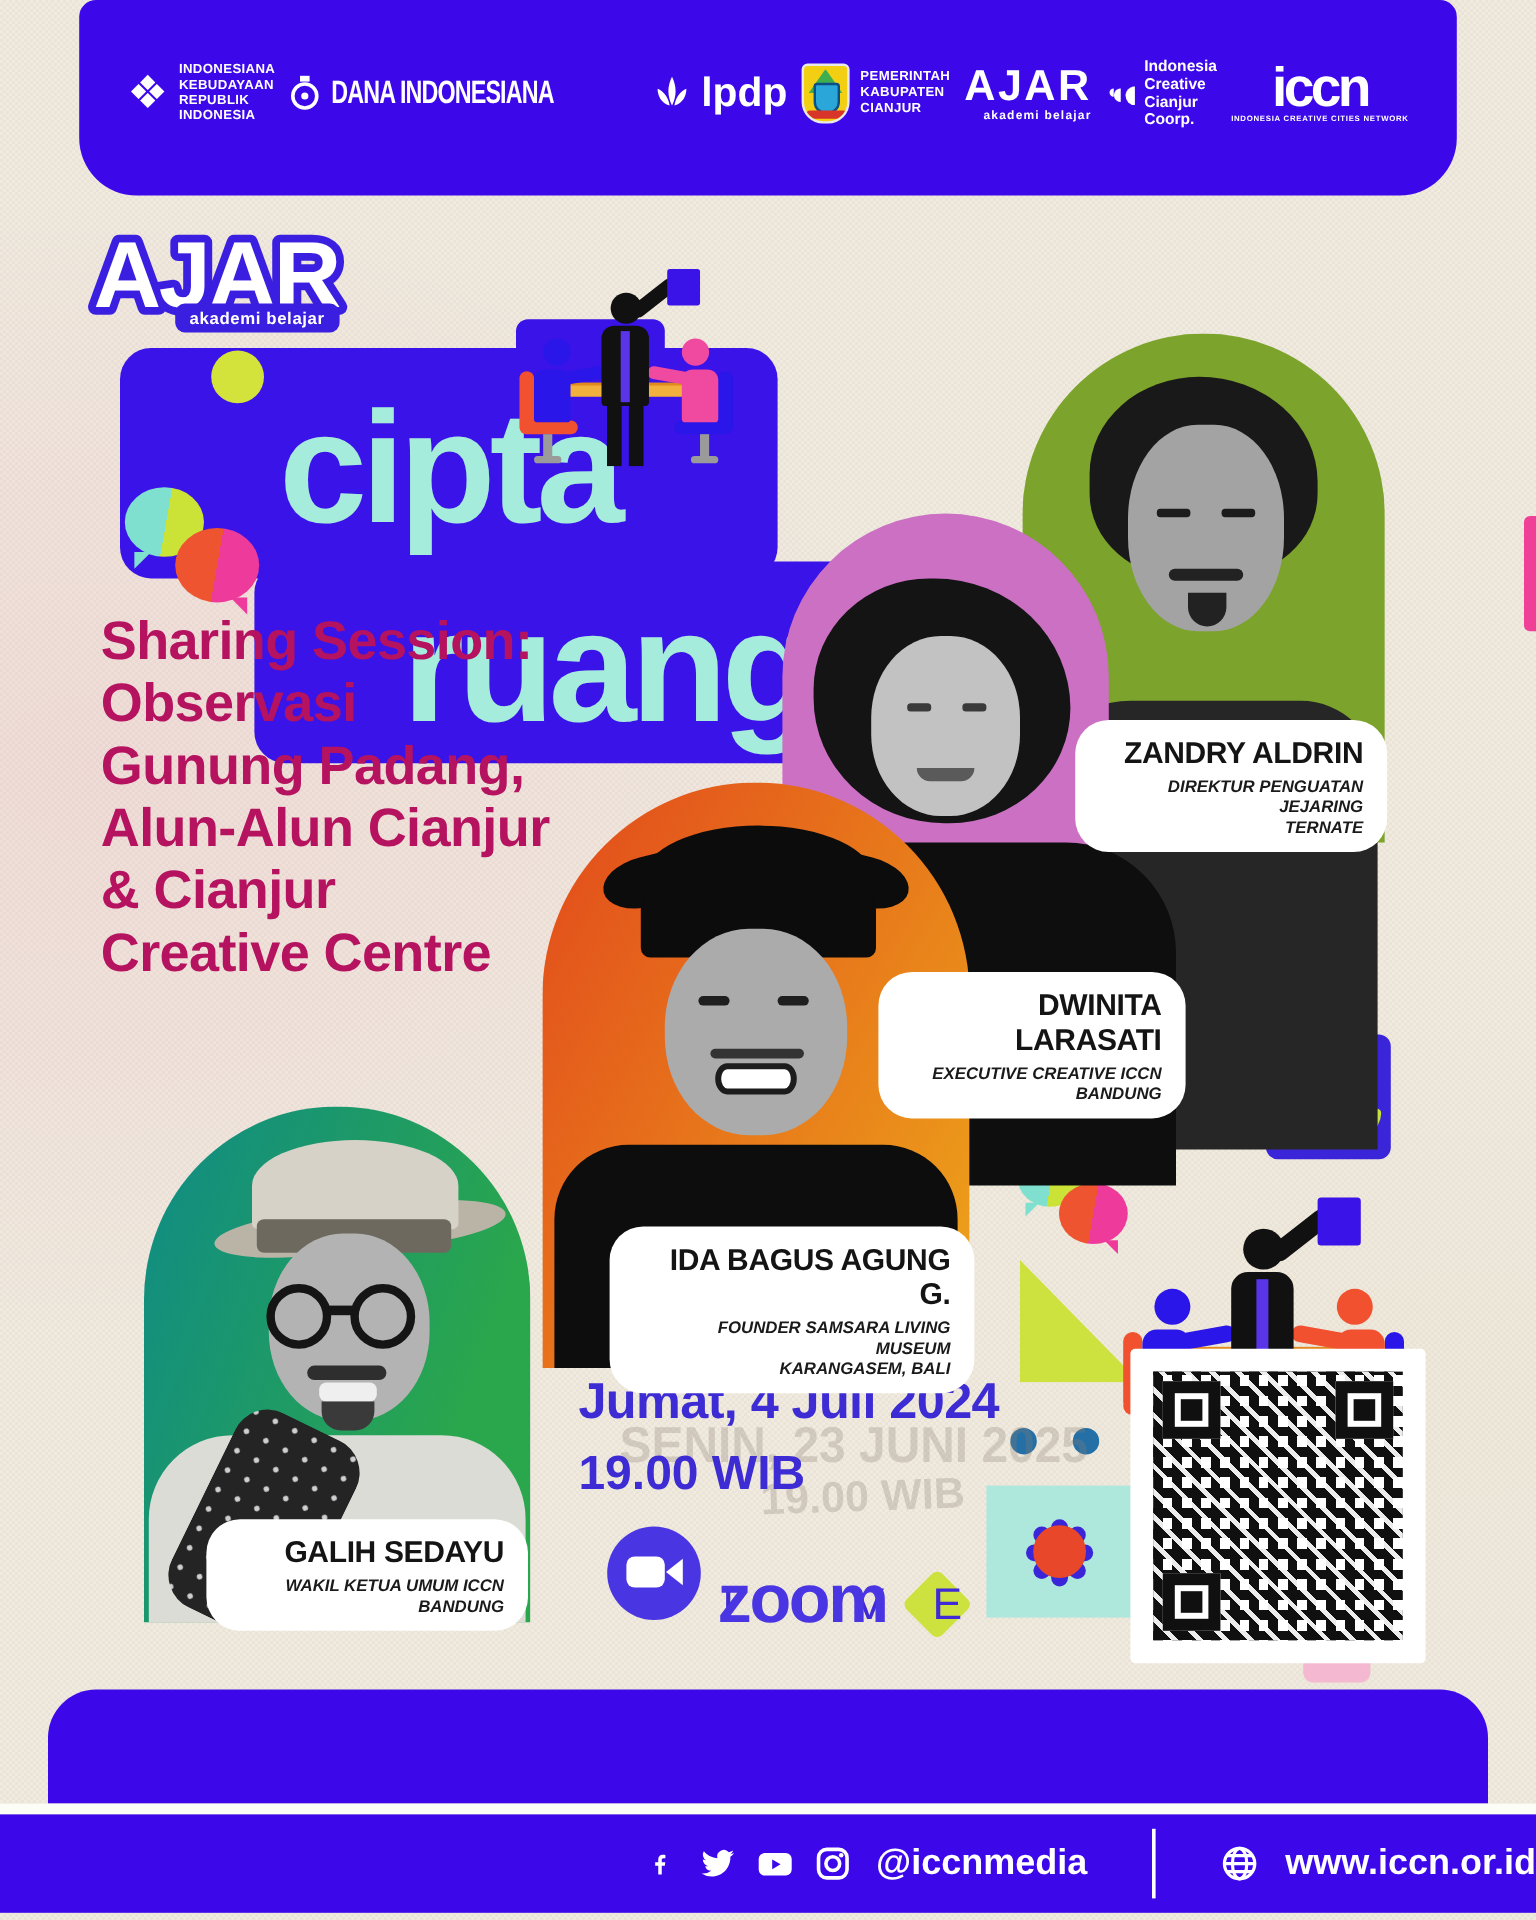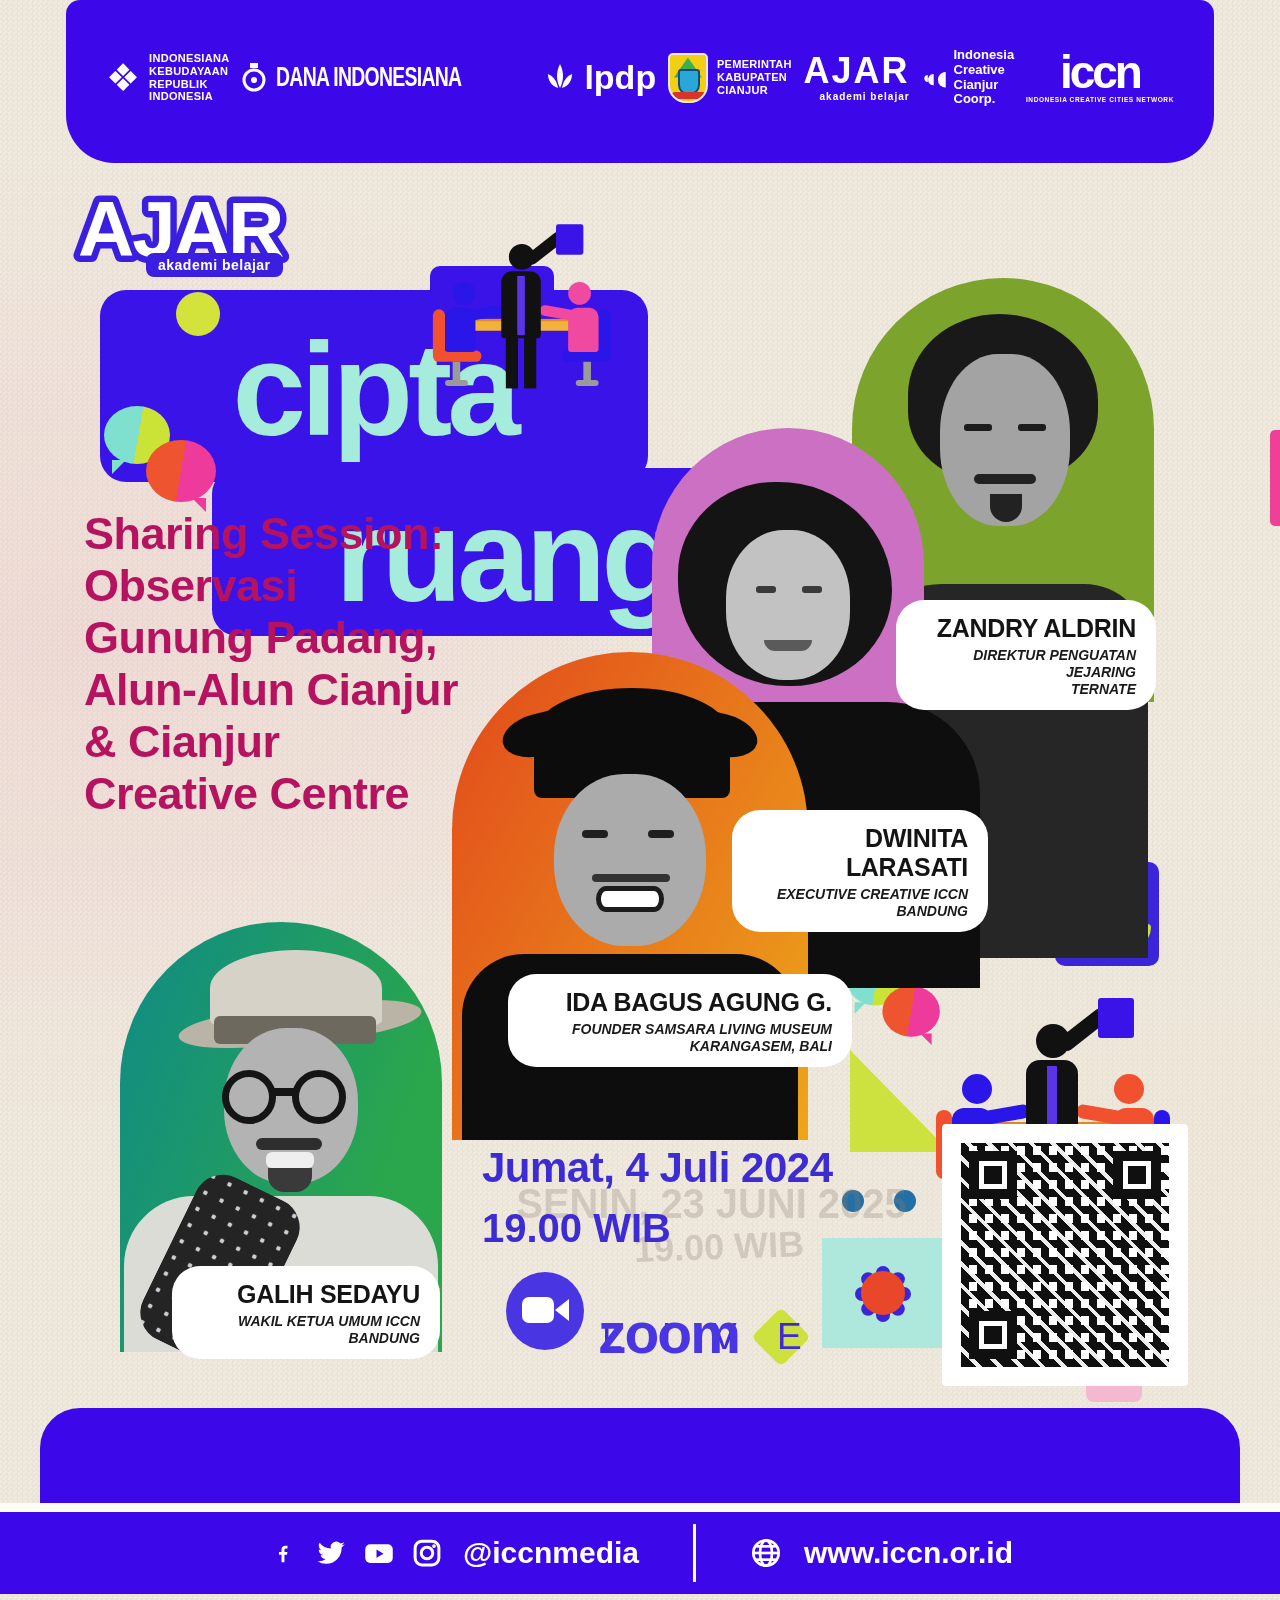--- a/index.html
+++ b/index.html
@@ -74,21 +74,21 @@
   .sp-ida .archbg{height:100%;border-radius:178px 178px 0 0;background:linear-gradient(120deg,#e2491c,#eda61a);}
   .sp-galih{left:120px;top:922px;width:322px;height:430px;overflow:hidden;z-index:3;}
   .sp-galih .archbg{height:100%;border-radius:161px 161px 0 0;background:linear-gradient(110deg,#0f8b86,#2aa64d 75%);}
 
   
   .sp-label{background:#fff;border-radius:28px;padding:14px 20px 12px;text-align:right;z-index:7;}
   .sp-name{font-weight:800;font-size:25px;color:#141414;letter-spacing:-.3px;}
   .sp-role{font-weight:700;font-style:italic;font-size:14px;line-height:17px;color:#1a1a1a;margin-top:4px;}
   .lbl-zandry{left:896px;top:600px;width:260px;}
   .lbl-dwinita{left:732px;top:810px;width:256px;}
-  .lbl-ida{left:508px;top:974px;width:344px;padding-left:32px;}
+  .lbl-ida{left:508px;top:1022px;width:304px;padding-left:32px;}
   .lbl-galih{left:172px;top:1266px;width:268px;}
 
   
   .ghost{z-index:5;color:#897e6e;opacity:.28;font-weight:800;white-space:nowrap;transform:scaleX(.95);}
   .ghost-date{left:506px;top:1180px;font-size:42px;}
   .ghost-time{left:634px;top:1226px;font-size:36px;transform:rotate(-2deg);}
   .ev-date{left:482px;top:1144px;z-index:6;color:#3d2bd3;font-weight:800;font-size:42px;letter-spacing:-.5px;}
   .ev-time{left:482px;top:1206px;z-index:6;color:#3d2bd3;font-weight:800;font-size:40px;}
   .zoom-circle{left:506px;top:1272px;width:78px;height:78px;border-radius:50%;background:#4a35e2;z-index:6;}
   .cam{position:absolute;left:16px;top:25px;width:32px;height:26px;background:#fff;border-radius:7px;}
@@ -104,21 +104,21 @@
       repeating-linear-gradient(0deg, #101010 0 8px, transparent 8px 17px),
       repeating-linear-gradient(90deg, #101010 0 8px, #fff 8px 16px);}
   .finder{position:absolute;width:48px;height:48px;border:10px solid #101010;background:#fff;}
   .finder::after{content:"";position:absolute;inset:5px;background:#101010;}
   .f-tl{left:8px;top:8px;} .f-tr{right:8px;top:8px;} .f-bl{left:8px;bottom:8px;}
 
   
   .foot-top{left:40px;top:1408px;width:1200px;height:95px;background:#3c08ea;border-radius:40px 40px 0 0;z-index:8;}
   .foot-line{left:0;top:1503px;width:1280px;height:9px;background:#fdfdf8;z-index:8;}
   .foot-bot{left:0;top:1512px;width:1280px;height:82px;background:#3c08ea;z-index:8;
-    display:flex;align-items:center;justify-content:center;gap:16px;color:#fff;}
+    display:flex;align-items:center;justify-content:flex-end;gap:16px;color:#fff;}
   .soc-ic{width:32px;height:32px;display:flex;align-items:center;justify-content:center;}
   .handle{font-weight:600;font-size:30px;margin-left:4px;}
   .vdiv{width:3px;height:58px;background:#fff;margin:0 38px;}
   .site{font-weight:600;font-size:30px;margin-left:6px;}
 
   
   .tulip{position:absolute;z-index:2;}
   .tulip i{position:absolute;background:var(--c);}
   .tulip .pc{left:19px;top:0;width:24px;height:34px;border-radius:50% 50% 20% 20%;}
   .tulip .pl{left:1px;top:9px;width:22px;height:28px;border-radius:70% 30% 20% 60%;transform:rotate(-16deg);}

